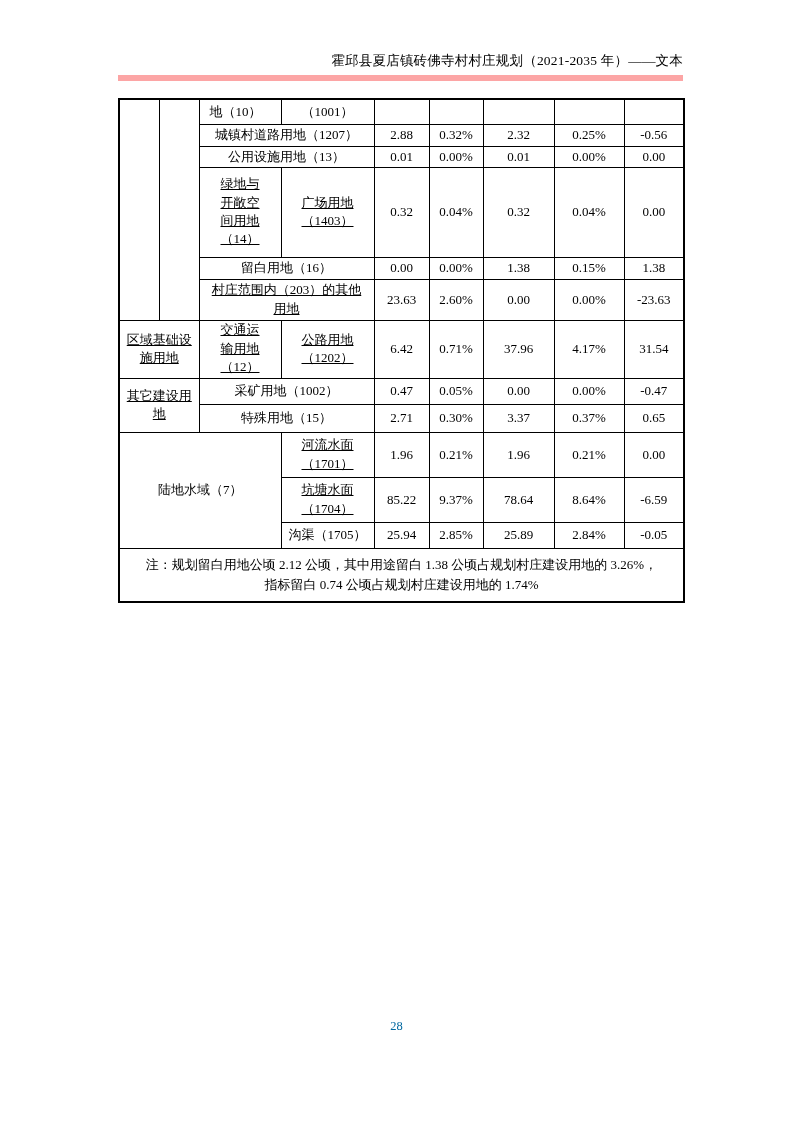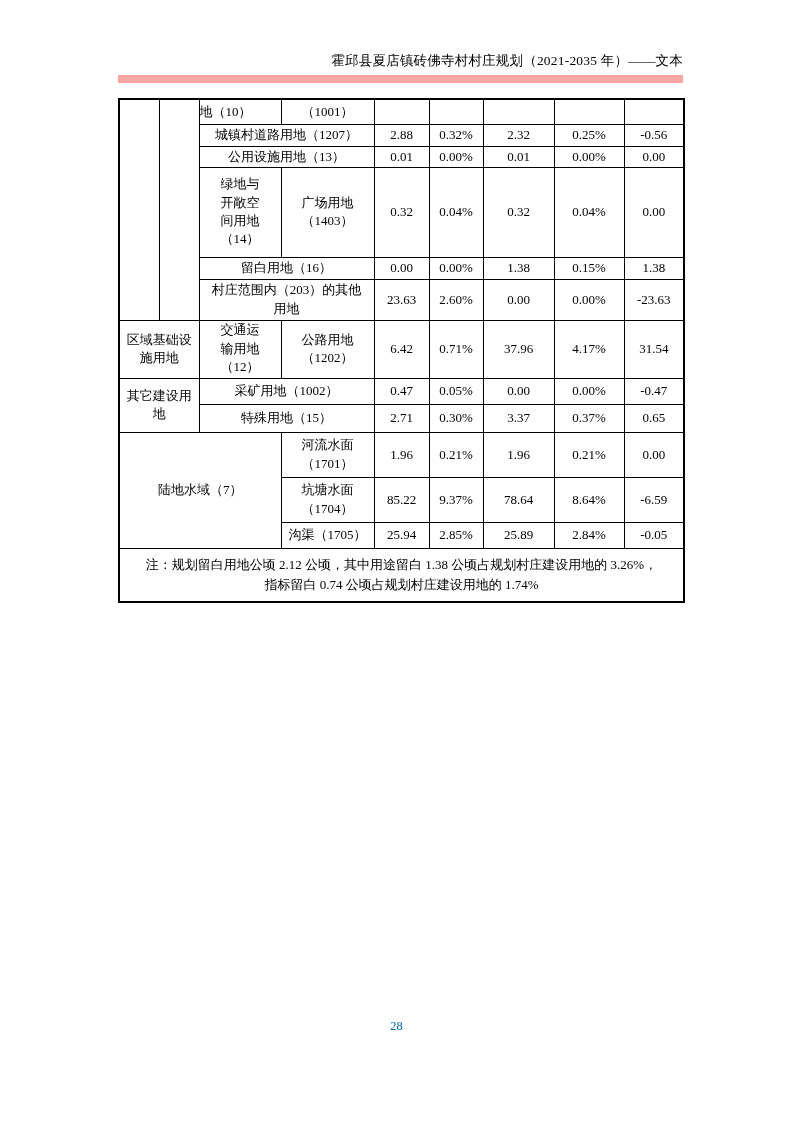--- a/index.html
+++ b/index.html
@@ -14,43 +14,43 @@
   }
   .doc-header {
     position: absolute;
     left: 118px;
     top: 52px;
     width: 565px;
     text-align: right;
     font-size: 13.5px;
     letter-spacing: 0.2px;
     padding-bottom: 5px;
-    border-bottom: 8px solid #fca5a5;
+    border-bottom: 6px solid #fca5a5;
     white-space: nowrap;
   }
   table.land-table {
     position: absolute;
     left: 118px;
     top: 98px;
     width: 567px;
     table-layout: fixed;
     border-collapse: collapse;
     border: 2px solid #000000;
   }
   table.land-table td {
     border: 1px solid #000000;
     text-align: center;
     vertical-align: middle;
     font-size: 13px;
     line-height: 1.35;
     padding: 0 2px;
     overflow: hidden;
   }
-  table.land-table td.wrap { white-space: pre-line; line-height: 1.42; }
-  table.land-table td.align-left { text-align: left; padding-left: 0; }
+  table.land-table td.wrap { white-space: pre-line; line-height: 1.42; text-decoration: underline; }
+  table.land-table td.align-left { text-align: left; padding-left: 10px; }
   table.land-table td.note-cell {
     text-align: center;
     font-size: 13px;
     line-height: 1.55;
     padding: 6px 4px;
   }
   .page-number {
     position: absolute;
     left: 0;
     top: 1019px;

